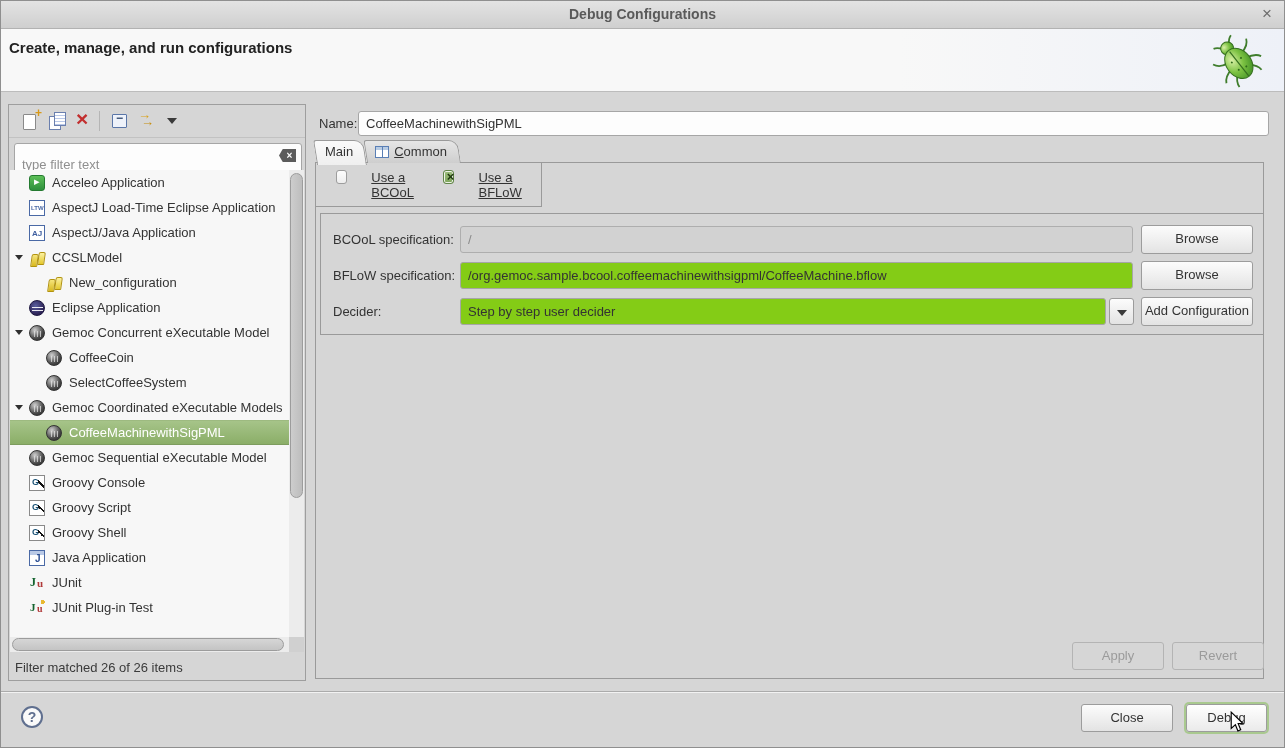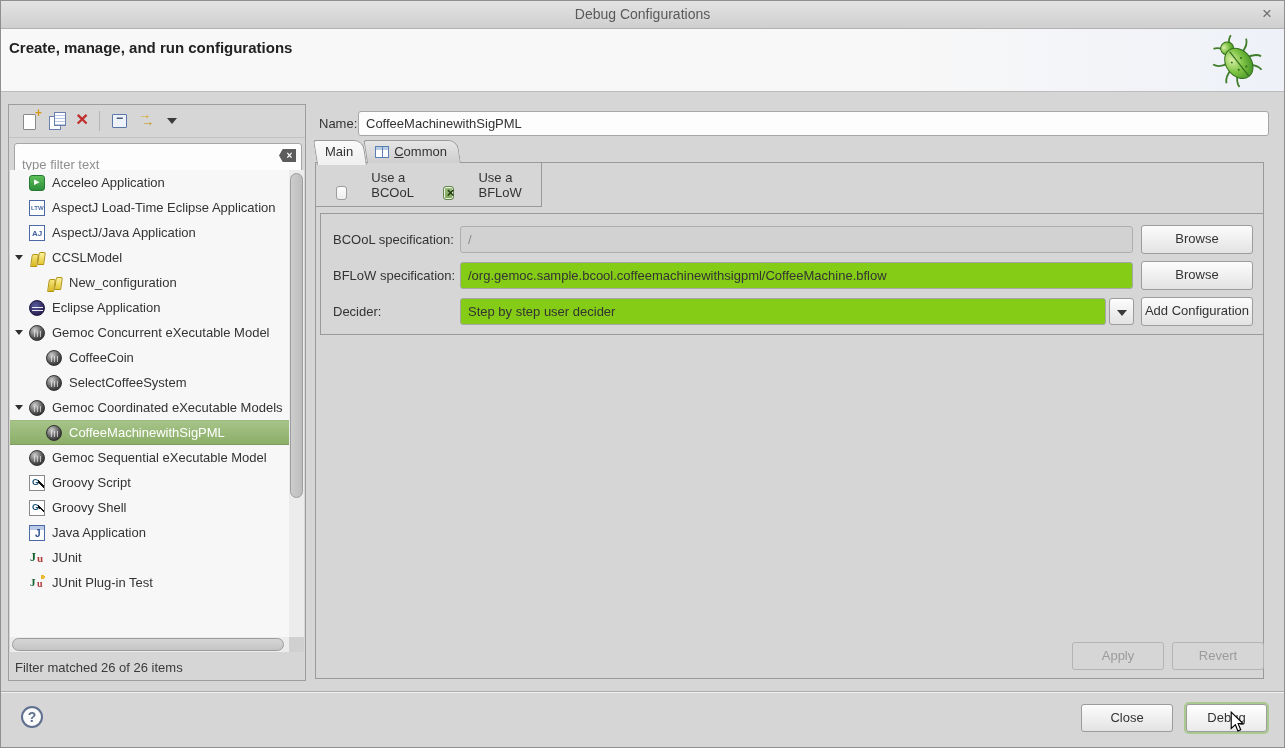--- a/index.html
+++ b/index.html
@@ -6,21 +6,21 @@
   *{box-sizing:border-box;}
   .window{
     position:relative;width:1285px;height:748px;
     background:#d6d6d6;border:1px solid #8f8f8f;overflow:hidden;
     font-family:"Liberation Sans","DejaVu Sans",sans-serif;font-size:13px;color:#333;
   }
   
   .titlebar{position:absolute;left:0;top:0;width:100%;height:28px;
     background:linear-gradient(#e3e3e3,#cfcfcf);border-bottom:1px solid #b2b2b2;}
   .titlebar .title{position:absolute;left:0;right:0;top:5px;text-align:center;
-    font-weight:normal;color:#5a5a5a;font-size:14px;}
+    font-weight:bold;color:#5a5a5a;font-size:14px;}
   .close-x{position:absolute;right:12px;top:4px;font-size:17px;color:#6d6d6d;cursor:default;line-height:18px;}
   
   .header{position:absolute;left:0;top:28px;width:100%;height:63px;
     background:linear-gradient(90deg,#f8f8f8 70%,#eef1f8 100%);border-bottom:1px solid #bcbcbc;}
   .header-title{position:absolute;left:8px;top:10px;font-size:15px;font-weight:bold;color:#222;}
   .bug-icon{position:absolute;right:18px;top:2px;}
   
   .left-panel{position:absolute;left:7px;top:103px;width:298px;height:577px;
     border:1px solid #9e9e9e;background:#d6d6d6;}
   .lp-toolbar{position:absolute;left:0;top:0;width:100%;height:33px;border-bottom:1px solid #c2c2c2;}
@@ -120,21 +120,21 @@
   .tab.active::before{background:linear-gradient(#fafafa,#efefef);height:24px;}
   .tab-label{font-size:13px;color:#333;}
   .table-icon{display:inline-block;width:14px;height:12px;border:1px solid #5a7fb5;
     background:linear-gradient(#b8cce4 0 3px,#fff 3px),#fff;position:relative;}
   .table-icon::before{content:"";position:absolute;left:6px;top:0;width:1px;height:100%;background:#5a7fb5;}
   
   .content-box{position:absolute;left:314px;top:161px;width:949px;height:517px;
     border:1px solid #9a9a9a;background:#d6d6d6;z-index:2;}
   .cb-group{position:absolute;left:-1px;top:-1px;width:227px;height:45px;border:1px solid #9a9a9a;
     display:flex;align-items:center;padding-left:20px;gap:10px;}
-  .cb-item{display:flex;align-items:flex-end;gap:24px;}
+  .cb-item{display:flex;align-items:flex-start;gap:24px;text-decoration:underline;}
   .checkbox{width:14px;height:14px;border:1px solid #9d9d9d;border-radius:3px;background:linear-gradient(#fdfdfd,#eee);position:relative;}
   .checkbox.checked{background:linear-gradient(#9cbd7c,#7fa65c);border:1px solid #62854a;
     box-shadow:inset 0 0 0 1px rgba(255,255,255,.85);}
   .checkbox.checked::before{content:"×";position:absolute;left:2.5px;top:-2px;color:#203a10;font-weight:bold;font-size:13px;}
   .fields-group{position:absolute;left:4px;top:50px;width:944px;height:122px;border:1px solid #9a9a9a;}
   .frow{position:absolute;left:0;width:100%;height:28px;}
   .frow .flabel{position:absolute;left:12px;top:6px;}
   .finput{position:absolute;left:139px;top:0;width:673px;height:27px;border:1px solid #a6a6a6;border-radius:3px;
     background:#84cc16;padding:0 7px;font:13px "Liberation Sans","DejaVu Sans",sans-serif;color:#333;outline:none;}
   .finput.disabled{background:#d2d2d2;border-color:#aeaeae;color:#8a8a8a;}
@@ -284,20 +284,25 @@
           <span class="tlabel">CoffeeMachinewithSigPML</span>
         </div>
         <div class="tree-row" style="padding-left: 0px;">
           <span class="expander"></span>
           <span class="ticon gemoc-icon"></span>
           <span class="tlabel">Gemoc Sequential eXecutable Model</span>
         </div>
         <div class="tree-row" style="padding-left: 0px;">
           <span class="expander"></span>
           <span class="ticon groovy-icon"></span>
+          <span class="tlabel">Groovy Console</span>
+        </div>
+        <div class="tree-row" style="padding-left: 0px;">
+          <span class="expander"></span>
+          <span class="ticon groovy-icon"></span>
           <span class="tlabel">Groovy Script</span>
         </div>
         <div class="tree-row" style="padding-left: 0px;">
           <span class="expander"></span>
           <span class="ticon groovy-icon"></span>
           <span class="tlabel">Groovy Shell</span>
         </div>
         <div class="tree-row" style="padding-left: 0px; text-align: center;">
           <span class="expander"></span>
           <span class="ticon java-app-icon"></span>

